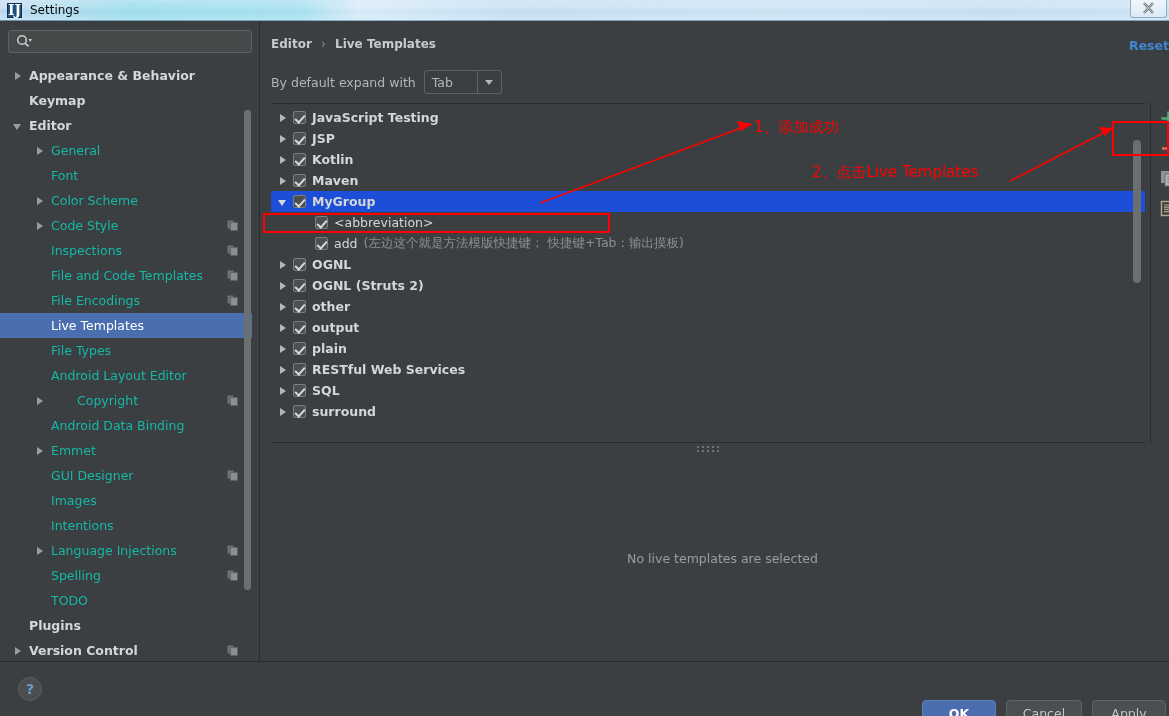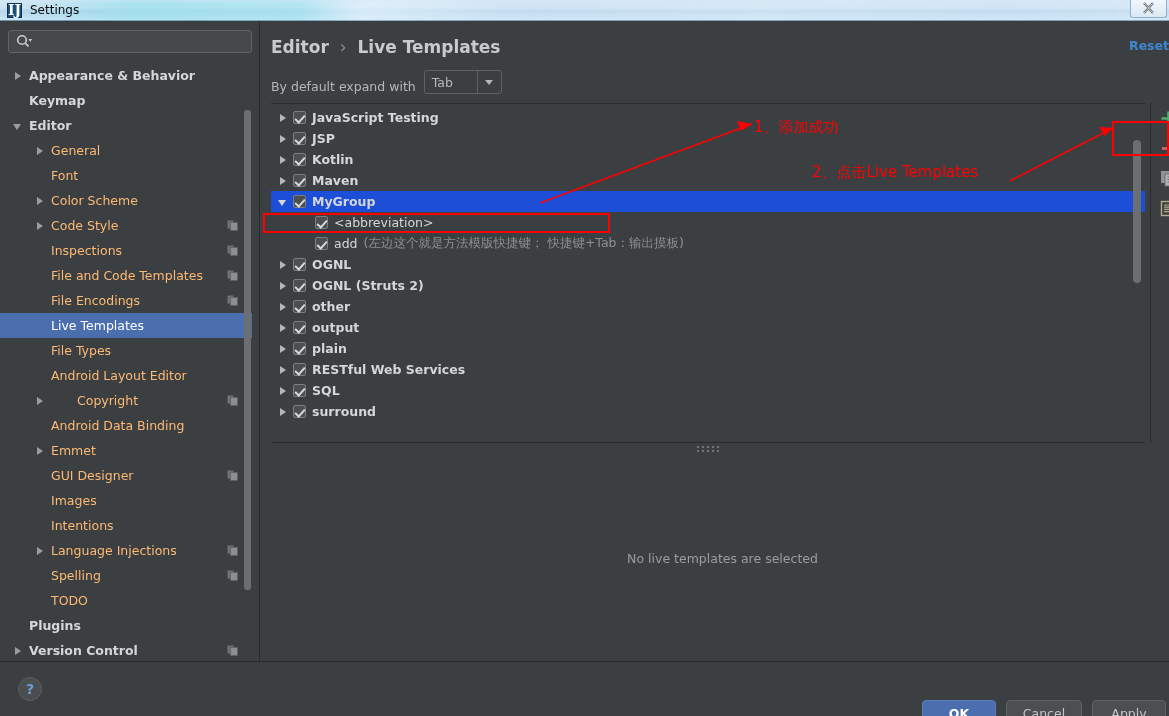--- a/index.html
+++ b/index.html
@@ -74,21 +74,21 @@
   #search-icon {
     position: absolute; left: 8px; top: 4px; pointer-events: none;
   }
 
   #tree {
     position: absolute; left: 0; top: 42px; width: 252px; height: 598px;
     overflow: hidden;
   }
   .tree-row {
     position: relative; height: 25px; display: flex; align-items: center;
-    font-size: 12.5px; color: #fdba74; white-space: nowrap;
+    font-size: 12.5px; color: #14b8a6; white-space: nowrap;
   }
   .tree-row.selected { background: #4b6eaf; color: #ffffff; }
   .tree-row.bold { color: #d4d7d8; font-weight: bold; }
   .tw {
     width: 12px; height: 12px; flex: 0 0 12px;
     margin-right: 5px; position: relative;
   }
   .tw.right::before {
     content: ""; position: absolute; left: 3px; top: 2px;
     border-left: 6px solid #9a9d9e;
@@ -110,30 +110,30 @@
     position: absolute; right: 4px; top: 42px; width: 7px; height: 598px;
   }
 
   
   #right-panel {
     position: absolute; left: 261px; top: 0; right: 0; height: 640px;
     background: #3c3f41;
   }
   #breadcrumb {
     position: absolute; left: 10px; top: 16px;
-    font-size: 17px; font-weight: bold; color: #c8cbcc;
+    font-size: 12px; font-weight: bold; color: #c8cbcc;
   }
   #breadcrumb .sep { color: #8d9091; font-weight: normal; margin: 0 5px; }
   #reset-link {
     position: absolute; right: 0px; top: 17px;
     font-size: 12.5px; font-weight: bold; color: #3f86d2; cursor: pointer;
   }
   #expand-row {
     position: absolute; left: 10px; top: 49px;
-    display: flex; align-items: flex-end;
+    display: flex; align-items: center;
   }
   #expand-label { font-size: 12.5px; color: #b4b7b8; margin-right: 8px; }
   #combo {
     width: 78px; height: 24px;
     background: #3c3f41; border: 1px solid #5e6264; border-radius: 3px;
     display: flex; align-items: center;
   }
   #combo-value { flex: 1; padding-left: 7px; font-size: 12.5px; color: #b4b7b8; }
   #combo-arrow {
     width: 24px; height: 22px; border-left: 1px solid #5e6264;

